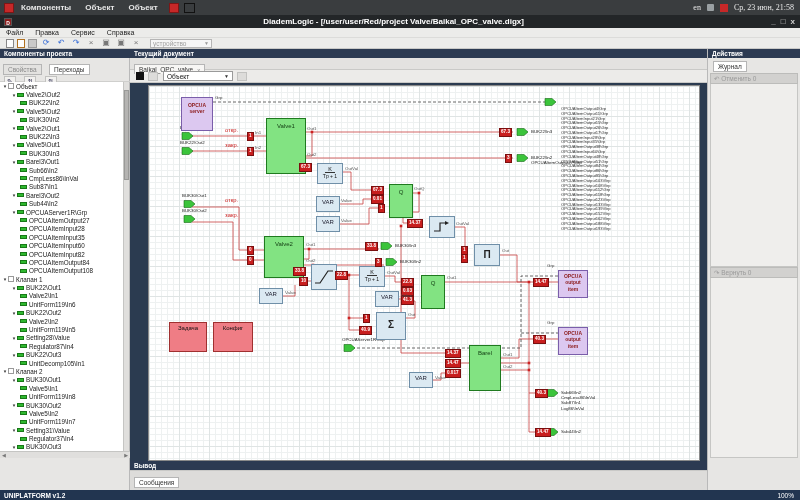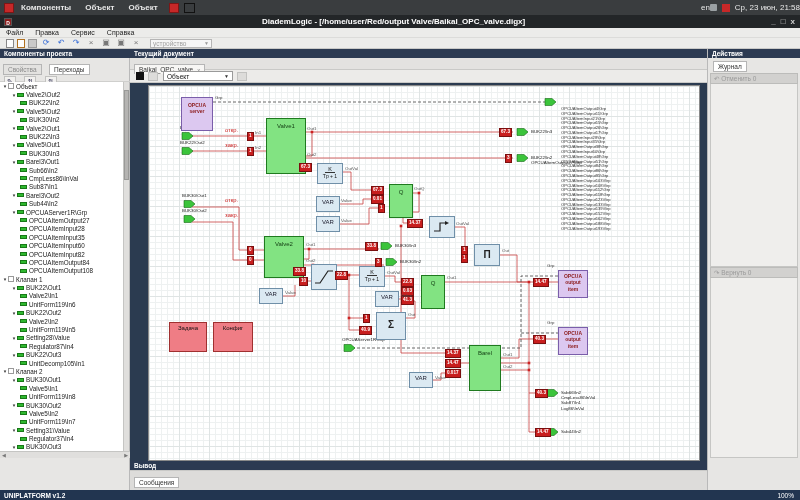--- a/index.html
+++ b/index.html
@@ -5,21 +5,21 @@
   html,body{margin:0;padding:0;background:#555;}
   *{box-sizing:border-box;font-family:"Liberation Sans",sans-serif;}
   #win{position:relative;width:800px;height:500px;background:#ecebe9;overflow:hidden;}
 
   
   #desktopbar{position:absolute;left:0;top:0;width:800px;height:15px;background:#3a3d3f;color:#e8e8e8;font-size:8px;display:flex;align-items:center;}
   #desktopbar .dmenu{margin:0 7px;font-weight:bold;}
   .minilogo{width:10px;height:10px;margin-left:4px;background:#c62828;border:1px solid #7d1616;display:inline-block;}
   .traybox{width:11px;height:10px;margin-left:5px;display:inline-block;border:1px solid #111;}
   #dbright{margin-left:auto;display:flex;align-items:center;}
-  #dbright span{}
+  #dbright span{margin-right:6px;font-family:Liberation Serif, serif;}
   .redsq{width:8px;height:8px;background:#c62828;display:inline-block;margin-right:5px;}
   .graysq{width:7px;height:7px;background:#9aa0a3;display:inline-block;margin-right:5px;border-radius:1px;}
 
   
   #titlebar{position:absolute;left:0;top:15px;width:800px;height:13px;background:#232628;color:#fff;font-size:8px;font-weight:bold;display:flex;align-items:center;}
   #titlebar .appico{width:8px;height:8px;background:#8c1d1d;margin:0 4px;border:1px solid #555;color:#fff;font-size:5px;line-height:8px;text-align:center;font-weight:bold;}
   #titlebar .t{flex:1;text-align:center;}
   #winctl{display:flex;gap:5px;margin-right:5px;color:#cfcfcf;font-size:8px;}
 
   
@@ -118,21 +118,21 @@
     <div id="dbright">
       <span>en</span>
       <span class="graysq"></span>
       <span class="redsq"></span>
       <span>Ср, 23 июн, 21:58</span>
     </div>
   </div>
 
   <div id="titlebar">
     <span class="appico">D</span>
-    <span class="t">DiademLogic - [/home/user/Red/output Valve/Baikal_OPC_valve.digx]</span>
+    <span class="t">DiademLogic - [/user/user/Red/project Valve/Baikal_OPC_valve.digx]</span>
     <span id="winctl">
       <span>_</span>
       <span>□</span>
       <span>x</span>
     </span>
   </div>
 
   <div id="menubar">
     <span>Файл</span>
     <span>Правка</span>

